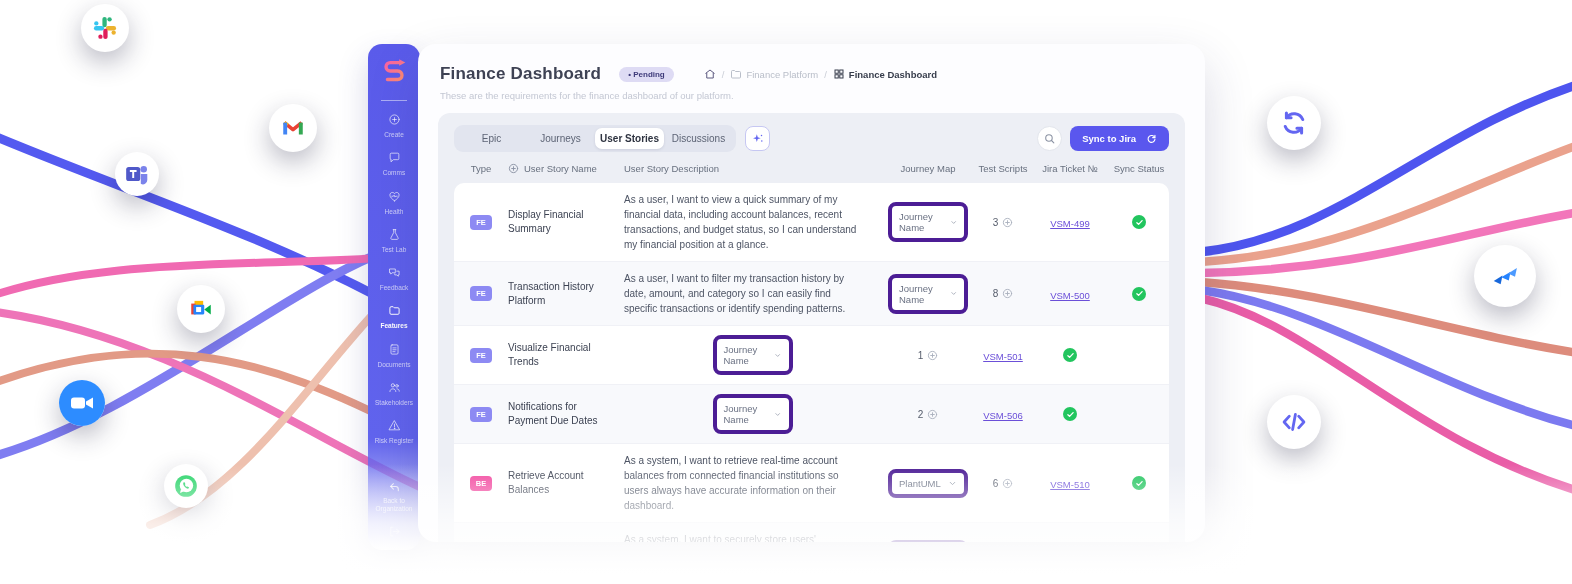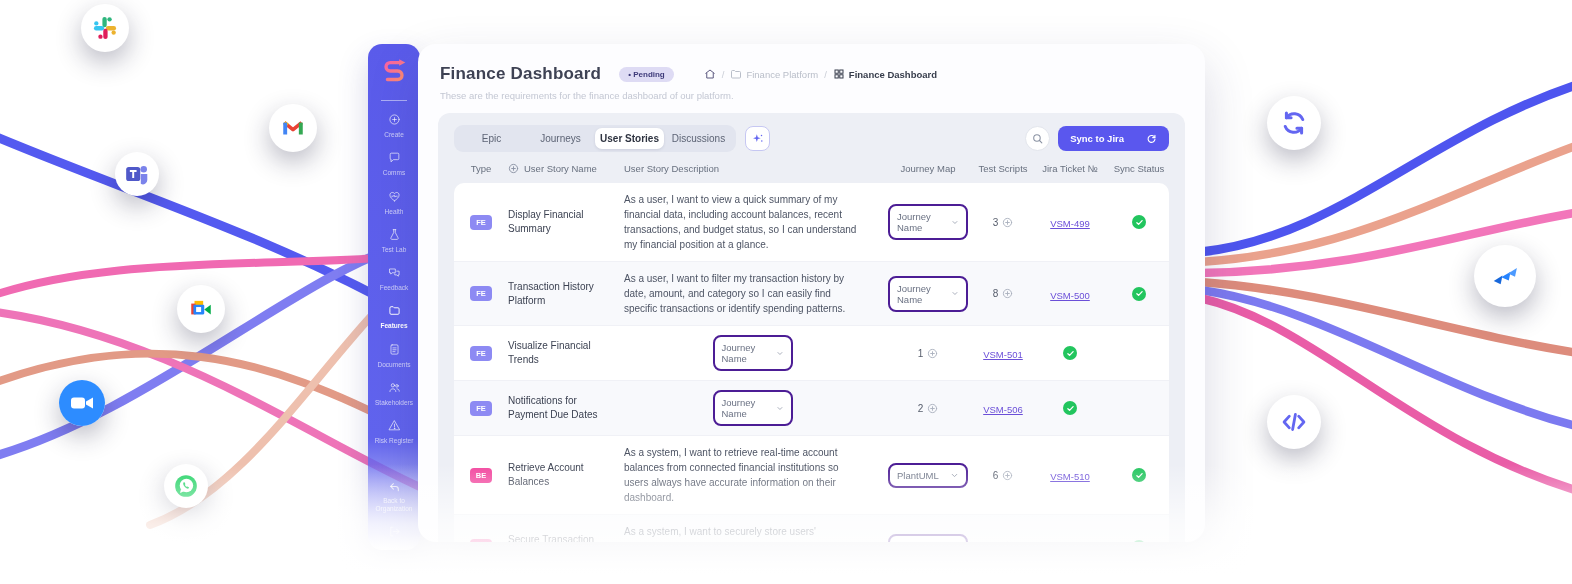--- a/index.html
+++ b/index.html
@@ -43,40 +43,40 @@
   .panel{margin:12px 20px 0;background:#edeff5;border-radius:12px;padding:12px 16px 10px;}
   .toolbar{display:flex;align-items:center;}
   .tabgroup{background:#e2e5ef;border-radius:9px;padding:3px;display:flex;}
   .tab{width:69px;text-align:center;font-size:10px;color:#5d6475;padding:5px 0;border-radius:7px;cursor:pointer;}
   .tab.active{background:#fff;color:#2e3340;font-weight:700;box-shadow:0 1px 3px rgba(20,20,60,.10);}
   .sparkle-btn{width:25px;height:25px;margin-left:9px;background:#fff;border:1px solid #c6c7f2;border-radius:8px;
     display:flex;align-items:center;justify-content:center;cursor:pointer;}
   .toolbar-right{margin-left:auto;display:flex;align-items:center;gap:8px;}
   .search-btn{width:25px;height:25px;border-radius:50%;background:#fff;border:1px solid #e2e5ec;display:flex;align-items:center;justify-content:center;cursor:pointer;}
   .sync-btn{background:#5a57ee;color:#fff;border:none;border-radius:8px;padding:7px 12px;font-size:9.5px;font-weight:700;
-    display:flex;align-items:center;gap:22px;cursor:pointer;}
+    display:flex;align-items:center;gap:10px;cursor:pointer;}
 
   .grid-cols{display:grid;grid-template-columns:54px 116px 1fr 94px 56px 78px 60px;align-items:center;}
   .thead{padding:11px 0 9px;font-size:9.5px;color:#68707f;}
   .th{text-align:center;}
   .th.left{text-align:left;}
   .th-name{display:flex;align-items:center;gap:5px;}
   .tbody{background:#fff;border-radius:10px;overflow:hidden;}
   .trow{border-bottom:1px solid #f0f1f6;padding:9px 0;}
   .trow:nth-child(even){background:#f8f9fc;}
   .trow:last-child{border-bottom:none;}
   .c-type{display:flex;justify-content:center;}
   .tbadge{width:22px;height:15px;border-radius:4px;color:#fff;font-size:7.5px;font-weight:800;
     display:flex;align-items:center;justify-content:center;}
   .tbadge.fe{background:#8d8af3;}
   .tbadge.be{background:#f2489f;}
   .c-name{font-size:10px;color:#3c4252;padding-right:10px;line-height:1.4;}
   .c-desc{font-size:10px;color:#4d5464;line-height:1.5;padding-right:16px;}
   .c-journey{display:flex;justify-content:center;}
-  .select{width:80px;border:2px solid #4c1d95;background:#fff;border-radius:8px;padding:5px 7px;font-size:9.5px;color:#6a7183;
+  .select{width:80px;border:4px solid #4c1d95;background:#fff;border-radius:8px;padding:5px 7px;font-size:9.5px;color:#6a7183;
     display:flex;justify-content:space-between;align-items:center;cursor:pointer;}
   .c-scripts{display:flex;justify-content:center;align-items:center;gap:4px;font-size:10px;color:#555c6b;}
   .c-jira{text-align:center;}
   .c-jira a{color:#6b4fd8;font-size:9.5px;font-weight:400;text-decoration:underline;cursor:pointer;}
   .c-status{display:flex;justify-content:center;}
   .okdot{width:14px;height:14px;border-radius:50%;background:#22c55e;display:flex;align-items:center;justify-content:center;}
 
   .fade{position:absolute;left:0;bottom:0;width:100%;height:120px;z-index:6;pointer-events:none;
     background:linear-gradient(to bottom,rgba(255,255,255,0) 0%,rgba(255,255,255,.72) 50%,#fff 92%);}
 </style>

